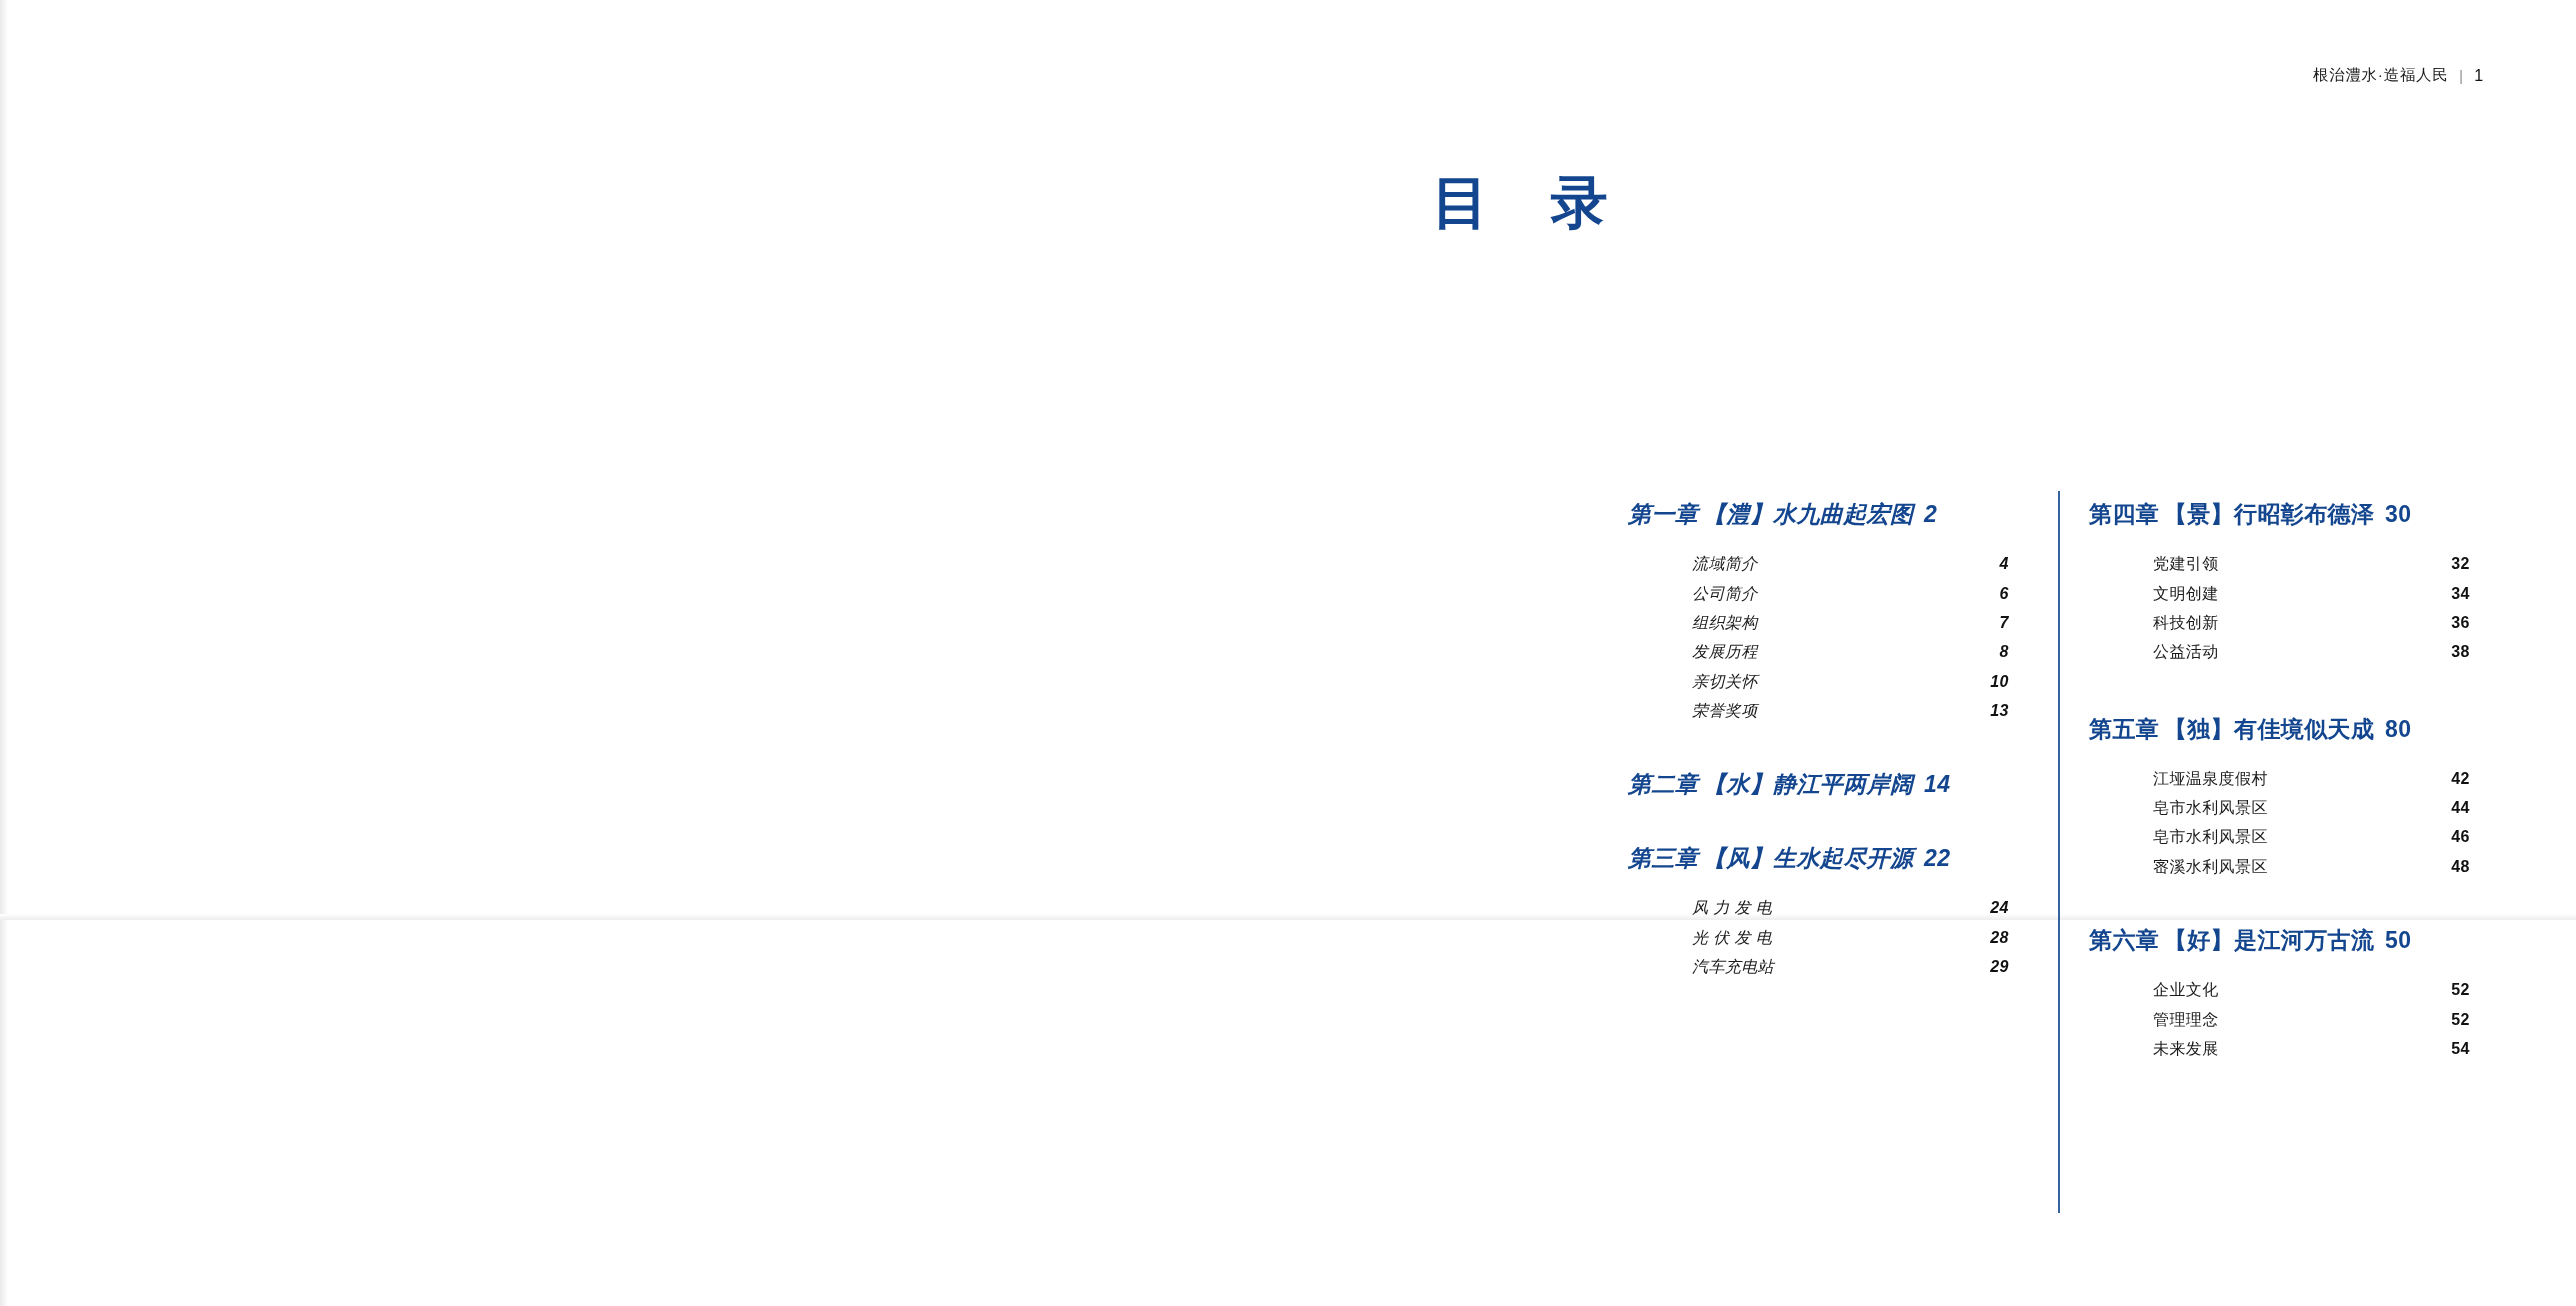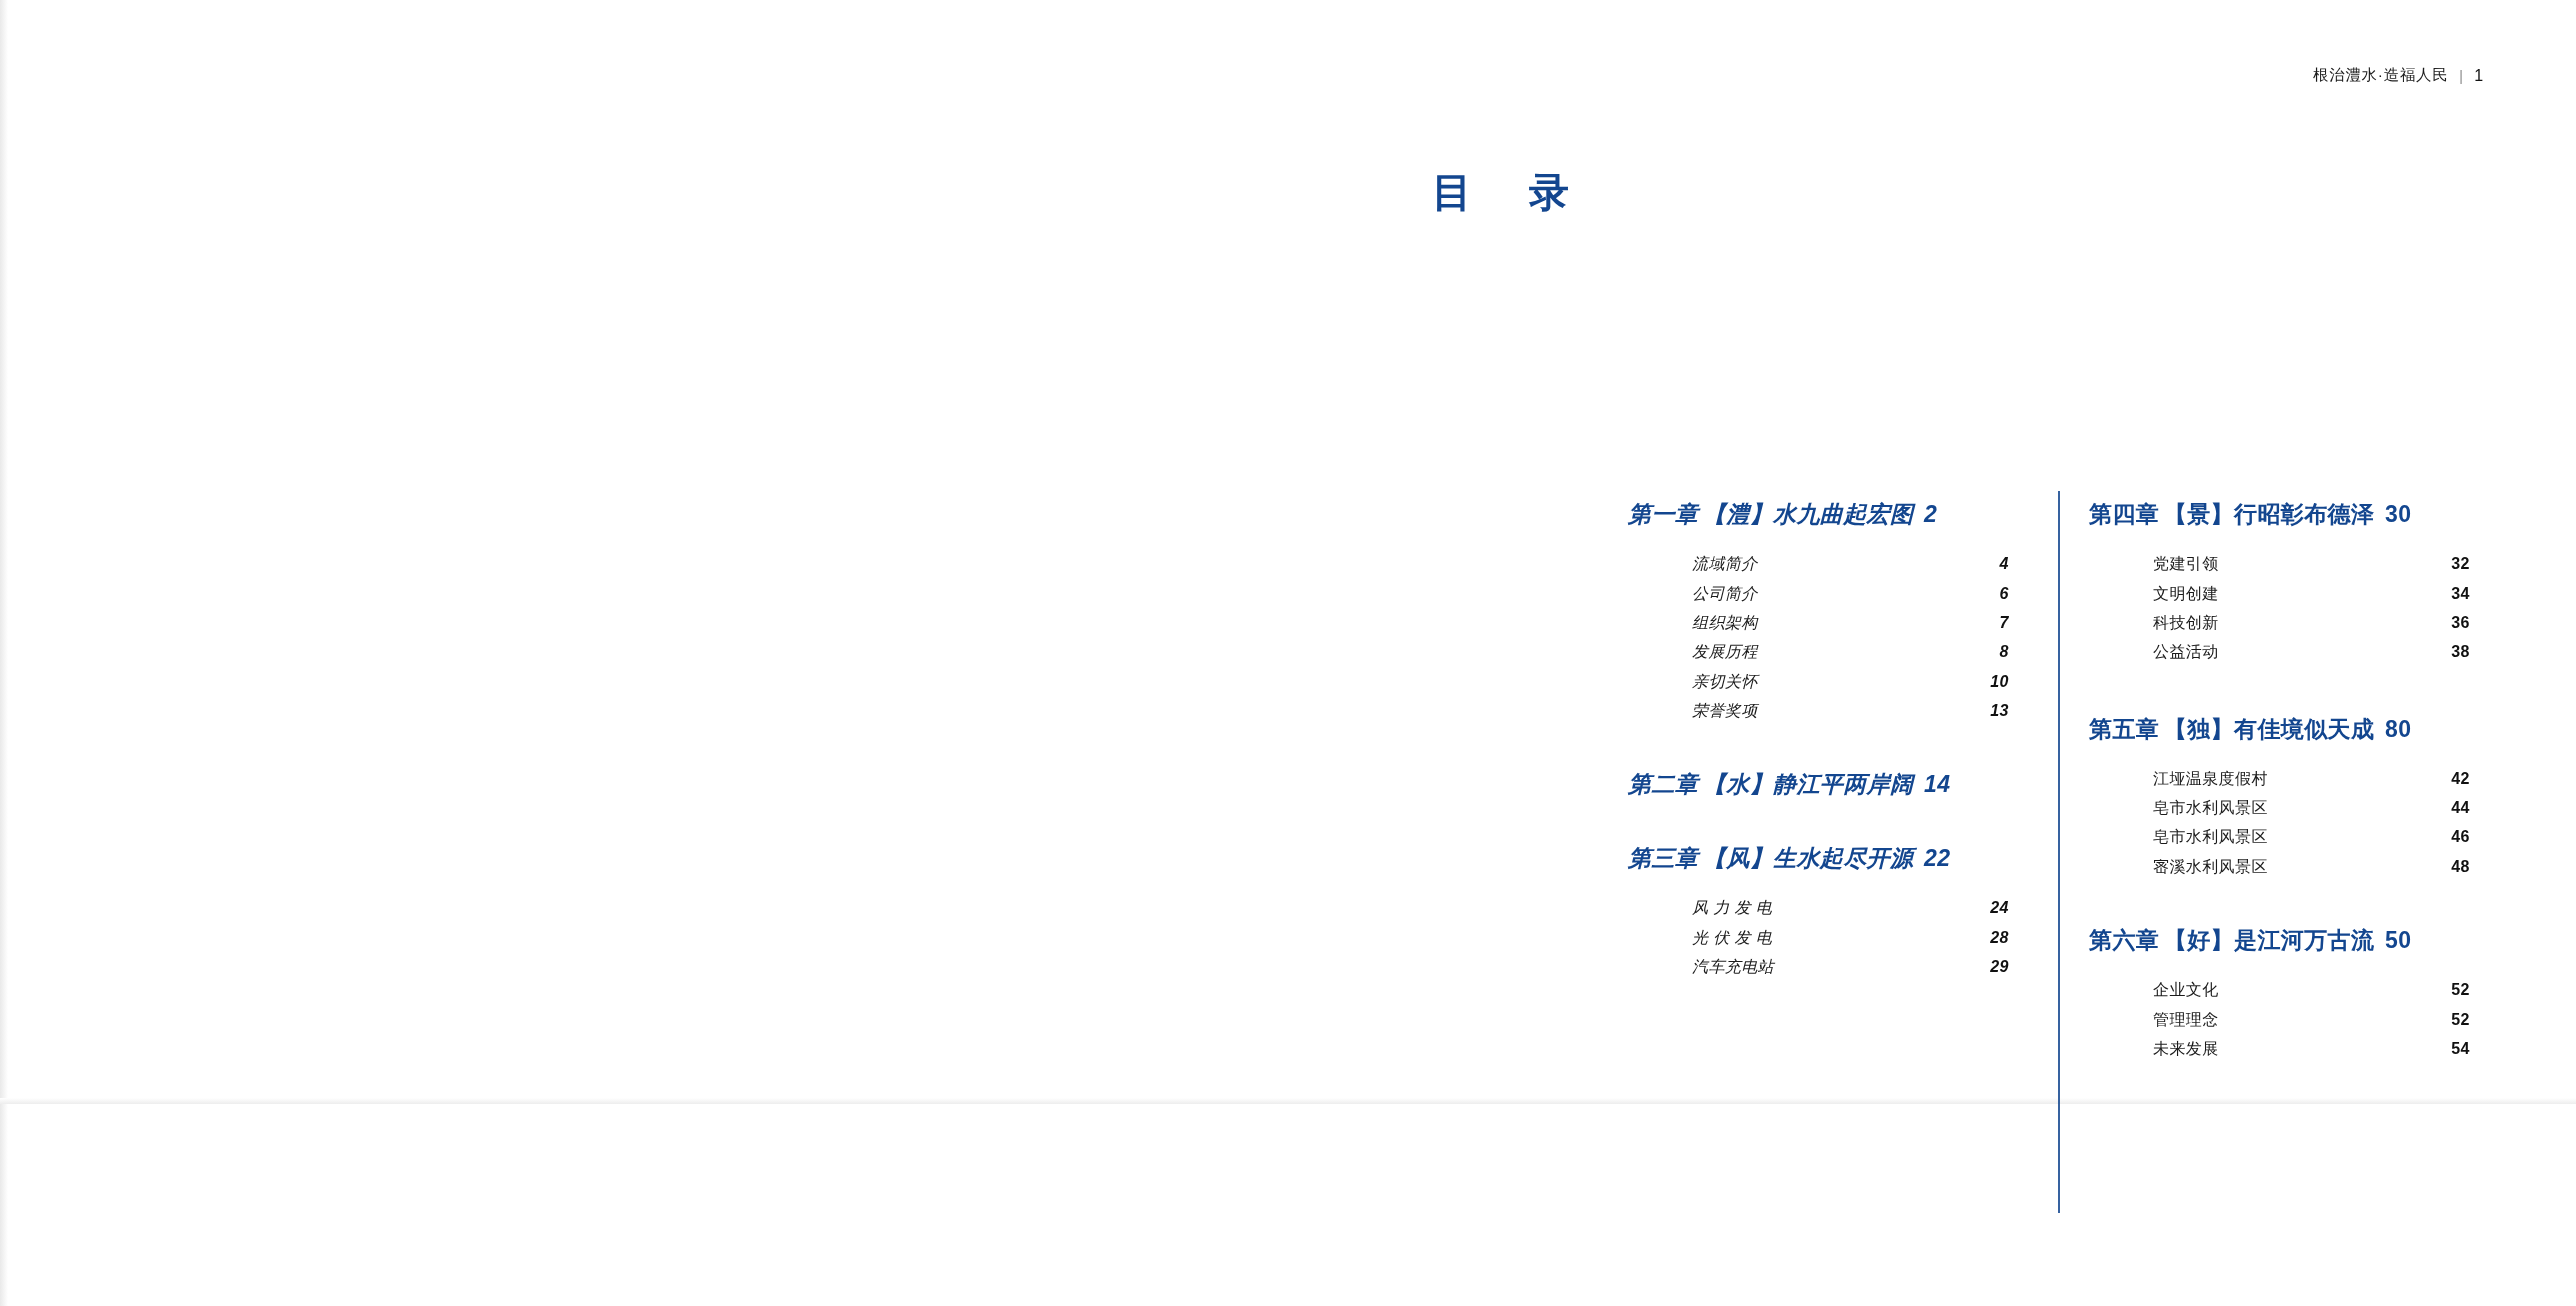--- a/index.html
+++ b/index.html
@@ -11,21 +11,21 @@
     font-family: "Liberation Sans", sans-serif;
     width: 2576px;
     height: 1306px;
     position: relative;
     overflow: hidden;
   }
   .page {
     position: absolute;
     left: 0; top: 0;
     width: 2576px;
-    height: 1104px;
+    height: 920px;
     background: #ffffff;
   }
   
   .page-left-edge {
     position: absolute;
     left: 0; top: 0;
     width: 7.7px;
     height: 1306px;
     background: linear-gradient(to right, #e9e9e9, #ffffff);
   }
@@ -57,21 +57,21 @@
   .running-head .folio {
     font-size: 16px;
     color: #111;
   }
 
   
   .toc-title {
     position: absolute;
     left: 1432px;
     top: 165px;
-    font-size: 40px;
+    font-size: 57px;
     font-weight: bold;
     color: #13468f;
     letter-spacing: 23px;
     font-family: "Liberation Sans", "DejaVu Sans", sans-serif;
   }
 
   
   .toc-wrap {
     position: absolute;
     left: 1628px;

